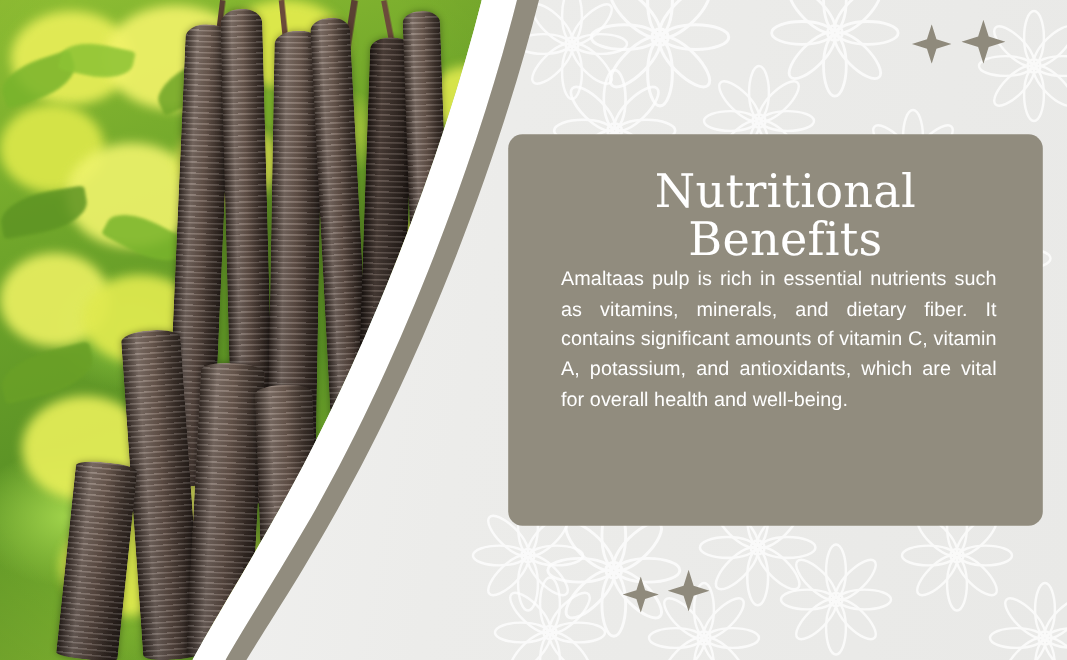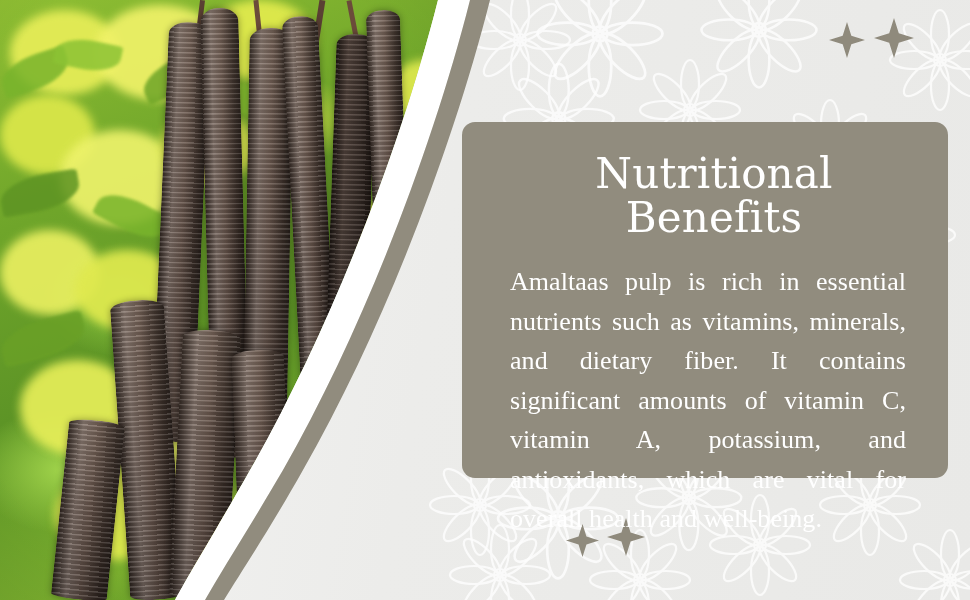--- a/index.html
+++ b/index.html
@@ -137,27 +137,26 @@
 
   .card-title {
     font-family:"DejaVu Serif", "Liberation Serif", serif;
     font-weight:400;
     font-size:42px;
     line-height:1.05;
     color:#ffffff;
     letter-spacing:.2px;
     text-align:center;
     padding-right:8px;
-    margin-bottom:22px;
   }
 
   .card-body {
-    font-family:Liberation Serif, serif;
+    font-family:Liberation Sans, sans-serif;
     font-weight:400;
-    font-size:26px;
+    font-size:18px;
     line-height:1.52;
     color:#ffffff;
     text-align:justify;
     text-justify:inter-word;
     padding-right:20px;
     letter-spacing:.05px;
   }
 
   
   .sparkle {

